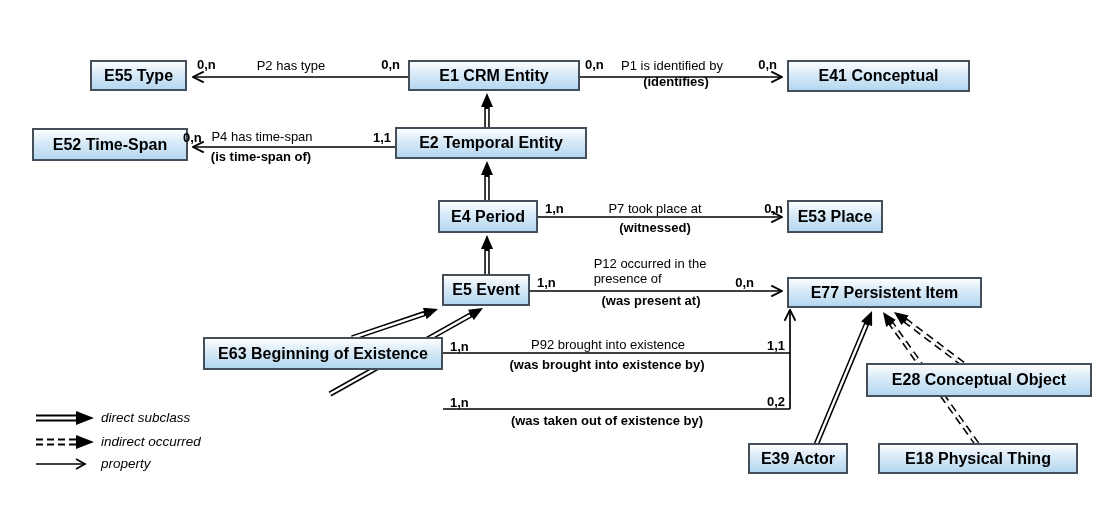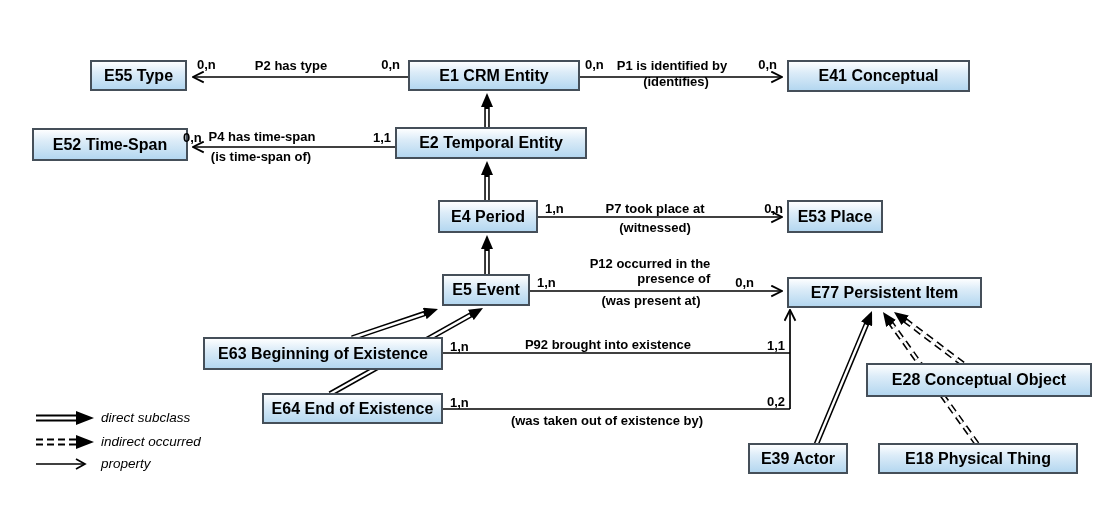--- a/index.html
+++ b/index.html
@@ -10,21 +10,21 @@
   .wires{position:absolute;left:0;top:0;width:1103px;height:515px;}
   .node{
     position:absolute;box-sizing:border-box;
     border:2px solid var(--box-border,#454f59);
     background:linear-gradient(180deg, var(--box-top,#fdfeff) 0%, #dcecf8 38%, var(--box-bottom,#b4d7f0) 100%);
     display:flex;align-items:center;justify-content:center;
     font-weight:bold;font-size:16px;white-space:nowrap;
   }
   .plabel{
     position:absolute;transform:translateX(-50%);
-    font-weight:bold;font-size:13px;line-height:15px;text-align:right;white-space:pre-line;
+    font-weight:normal;font-size:13px;line-height:15px;text-align:left;white-space:pre-line;
   }
   .pinv{
     position:absolute;transform:translateX(-50%);
     font-weight:bold;font-size:13px;line-height:15px;text-align:center;white-space:nowrap;
   }
   .card{position:absolute;font-weight:bold;font-size:13px;white-space:nowrap;}
   .card.r{transform:translateX(-100%);}
   .legend-swatch{position:absolute;width:62px;height:18px;}
   .legend-label{position:absolute;font-style:italic;font-size:13.5px;white-space:nowrap;text-align:center;}
 </style>
@@ -106,21 +106,20 @@
   <div class="node" style="left:90px;top:60px;width:97px;height:31px">E55 Type</div>
   <div class="node" style="left:408px;top:60px;width:172px;height:31px">E1 CRM Entity</div>
   <div class="node" style="left:787px;top:60px;width:183px;height:32px">E41 Conceptual</div>
   <div class="node" style="left:32px;top:128px;width:156px;height:33px">E52 Time-Span</div>
   <div class="node" style="left:395px;top:127px;width:192px;height:32px">E2 Temporal Entity</div>
   <div class="node" style="left:438px;top:200px;width:100px;height:33px">E4 Period</div>
   <div class="node" style="left:787px;top:200px;width:96px;height:33px">E53 Place</div>
   <div class="node" style="left:442px;top:274px;width:88px;height:32px">E5 Event</div>
   <div class="node" style="left:787px;top:277px;width:195px;height:31px">E77 Persistent Item</div>
   <div class="node" style="left:203px;top:337px;width:240px;height:33px">E63 Beginning of Existence</div>
-  <div class="node" style="left:262px;top:393px;width:181px;height:31px">E64 End of Existence</div>
   <div class="node" style="left:866px;top:363px;width:226px;height:34px">E28 Conceptual Object</div>
   <div class="node" style="left:748px;top:443px;width:100px;height:31px">E39 Actor</div>
   <div class="node" style="left:878px;top:443px;width:200px;height:31px">E18 Physical Thing</div>
 
   <div class="plabel" style="left:291px;top:58px">P2 has type</div>
   <div class="card" style="left:197px;top:57px">0,n</div>
   <div class="card r" style="left:400px;top:57px">0,n</div>
 
   <div class="plabel" style="left:672px;top:58px">P1 is identified by</div>
   <div class="pinv" style="left:676px;top:74px">(identifies)</div>
@@ -137,20 +136,21 @@
   <div class="card" style="left:545px;top:201px">1,n</div>
   <div class="card r" style="left:783px;top:201px">0,n</div>
 
   <div class="plabel" style="left:650px;top:256px">P12 occurred in the
 presence of</div>
   <div class="pinv" style="left:651px;top:293px">(was present at)</div>
   <div class="card" style="left:537px;top:275px">1,n</div>
   <div class="card r" style="left:754px;top:275px">0,n</div>
 
   <div class="plabel" style="left:608px;top:337px">P92 brought into existence</div>
+  <div class="pinv" style="left:607px;top:357px">(was brought into existence by)</div>
   <div class="card" style="left:450px;top:339px">1,n</div>
   <div class="card r" style="left:785px;top:338px">1,1</div>
 
   <div class="pinv" style="left:607px;top:413px">(was taken out of existence by)</div>
   <div class="card" style="left:450px;top:395px">1,n</div>
   <div class="card r" style="left:785px;top:394px">0,2</div>
 
   <svg class="legend-swatch" style="left:34px;top:409px" viewBox="0 0 62 18">
     <line x1="2" y1="9" x2="44" y2="9" stroke="#000" stroke-width="7"></line>
     <line x1="2" y1="9" x2="42" y2="9" stroke="#fff" stroke-width="3"></line>

